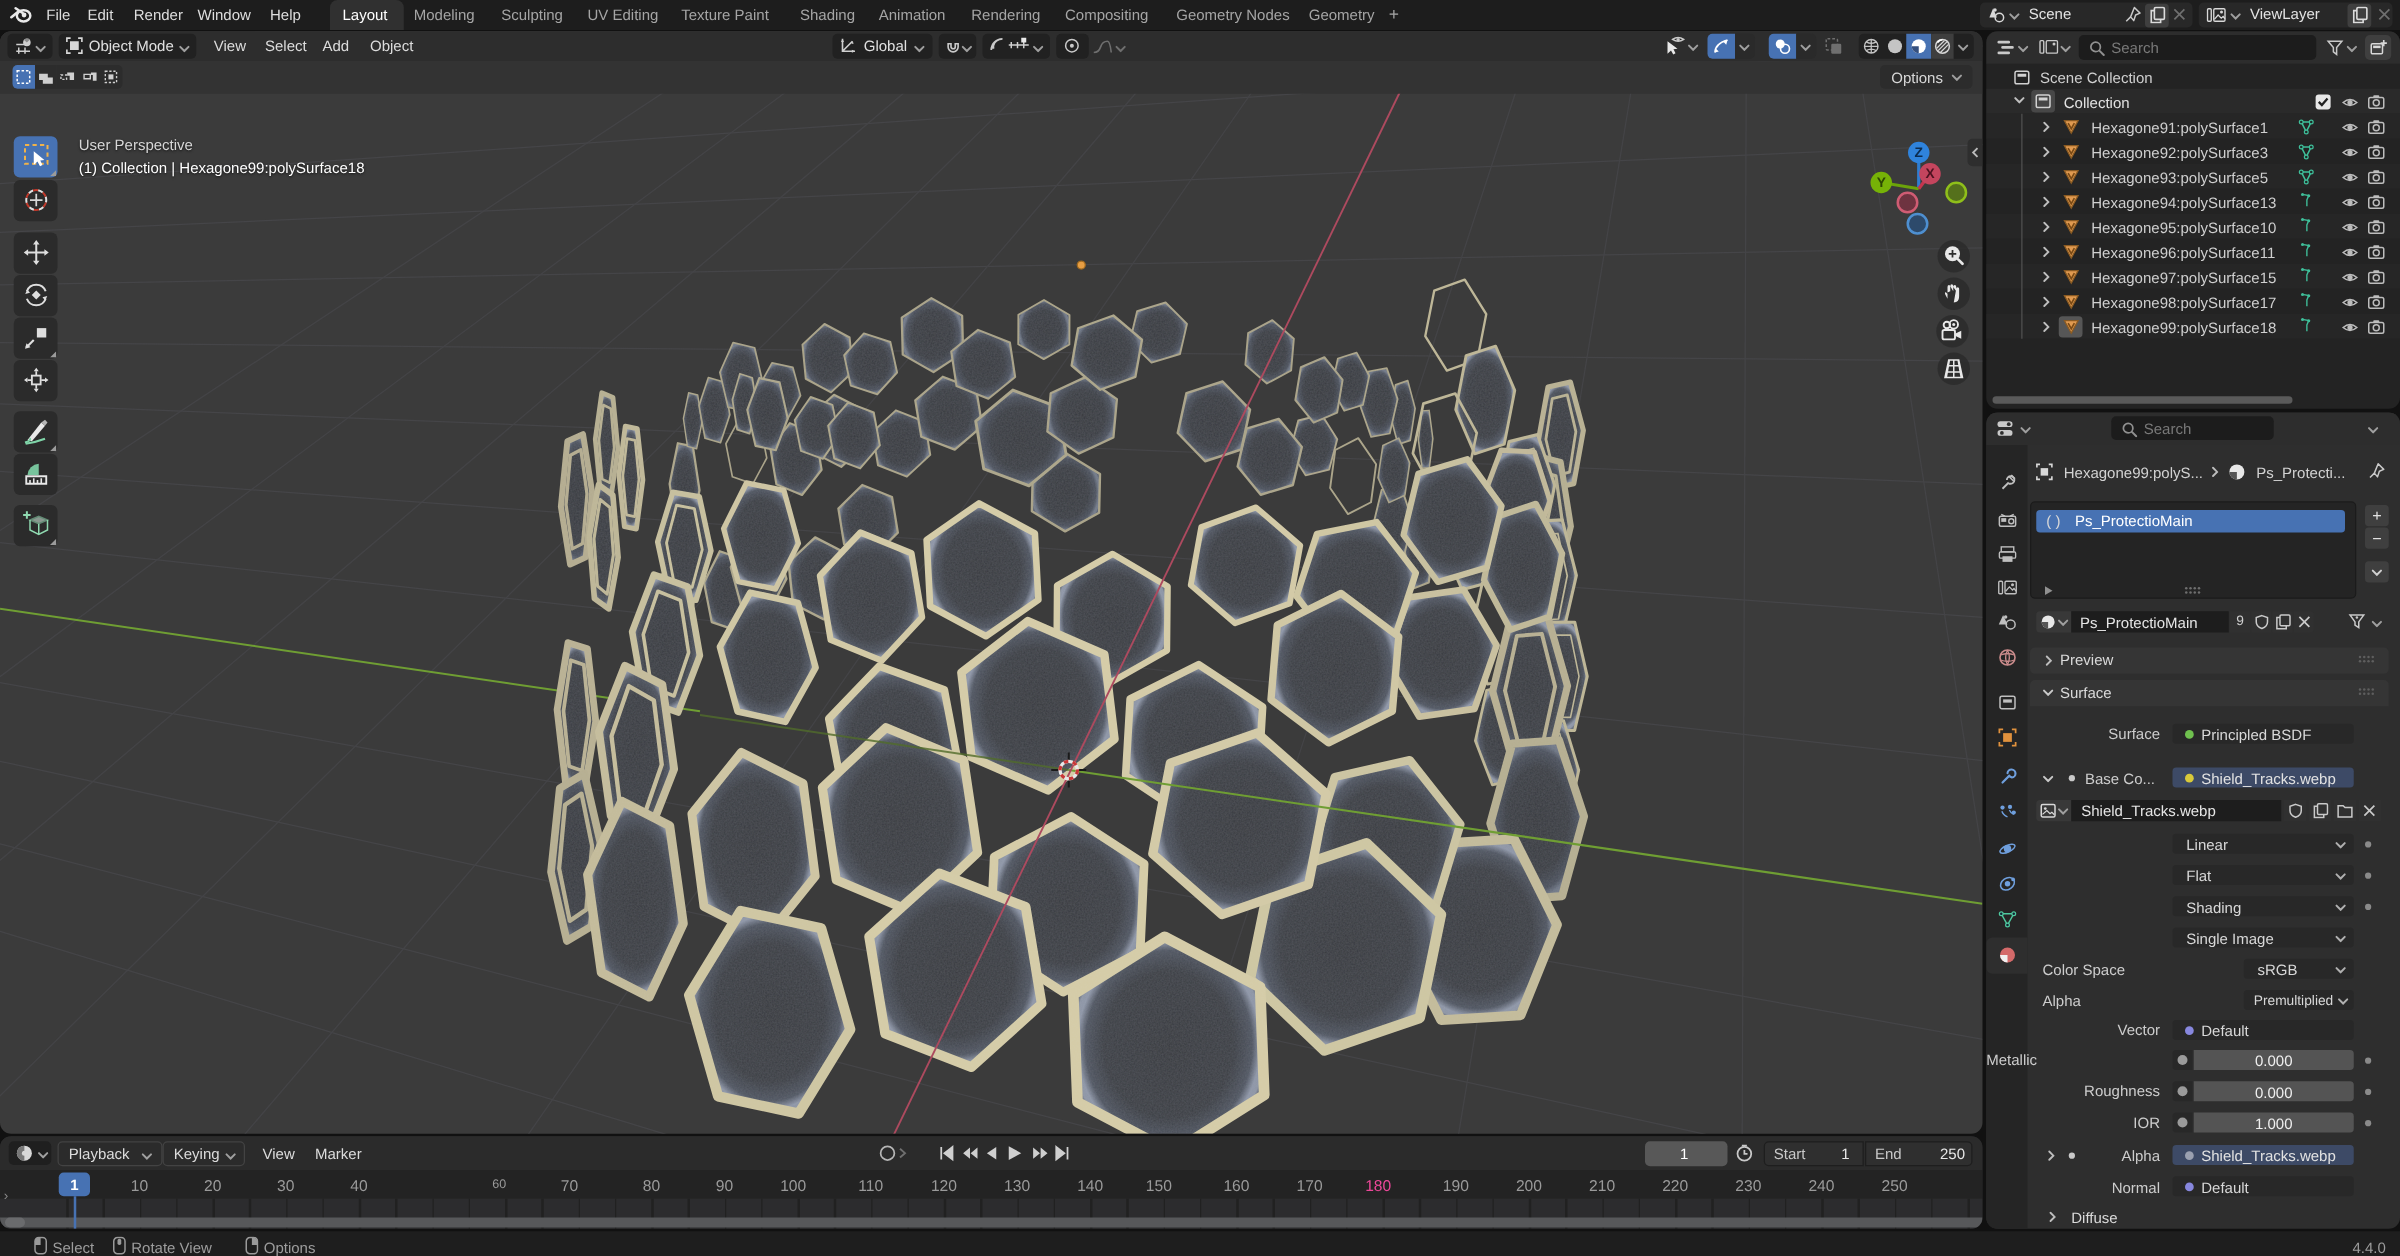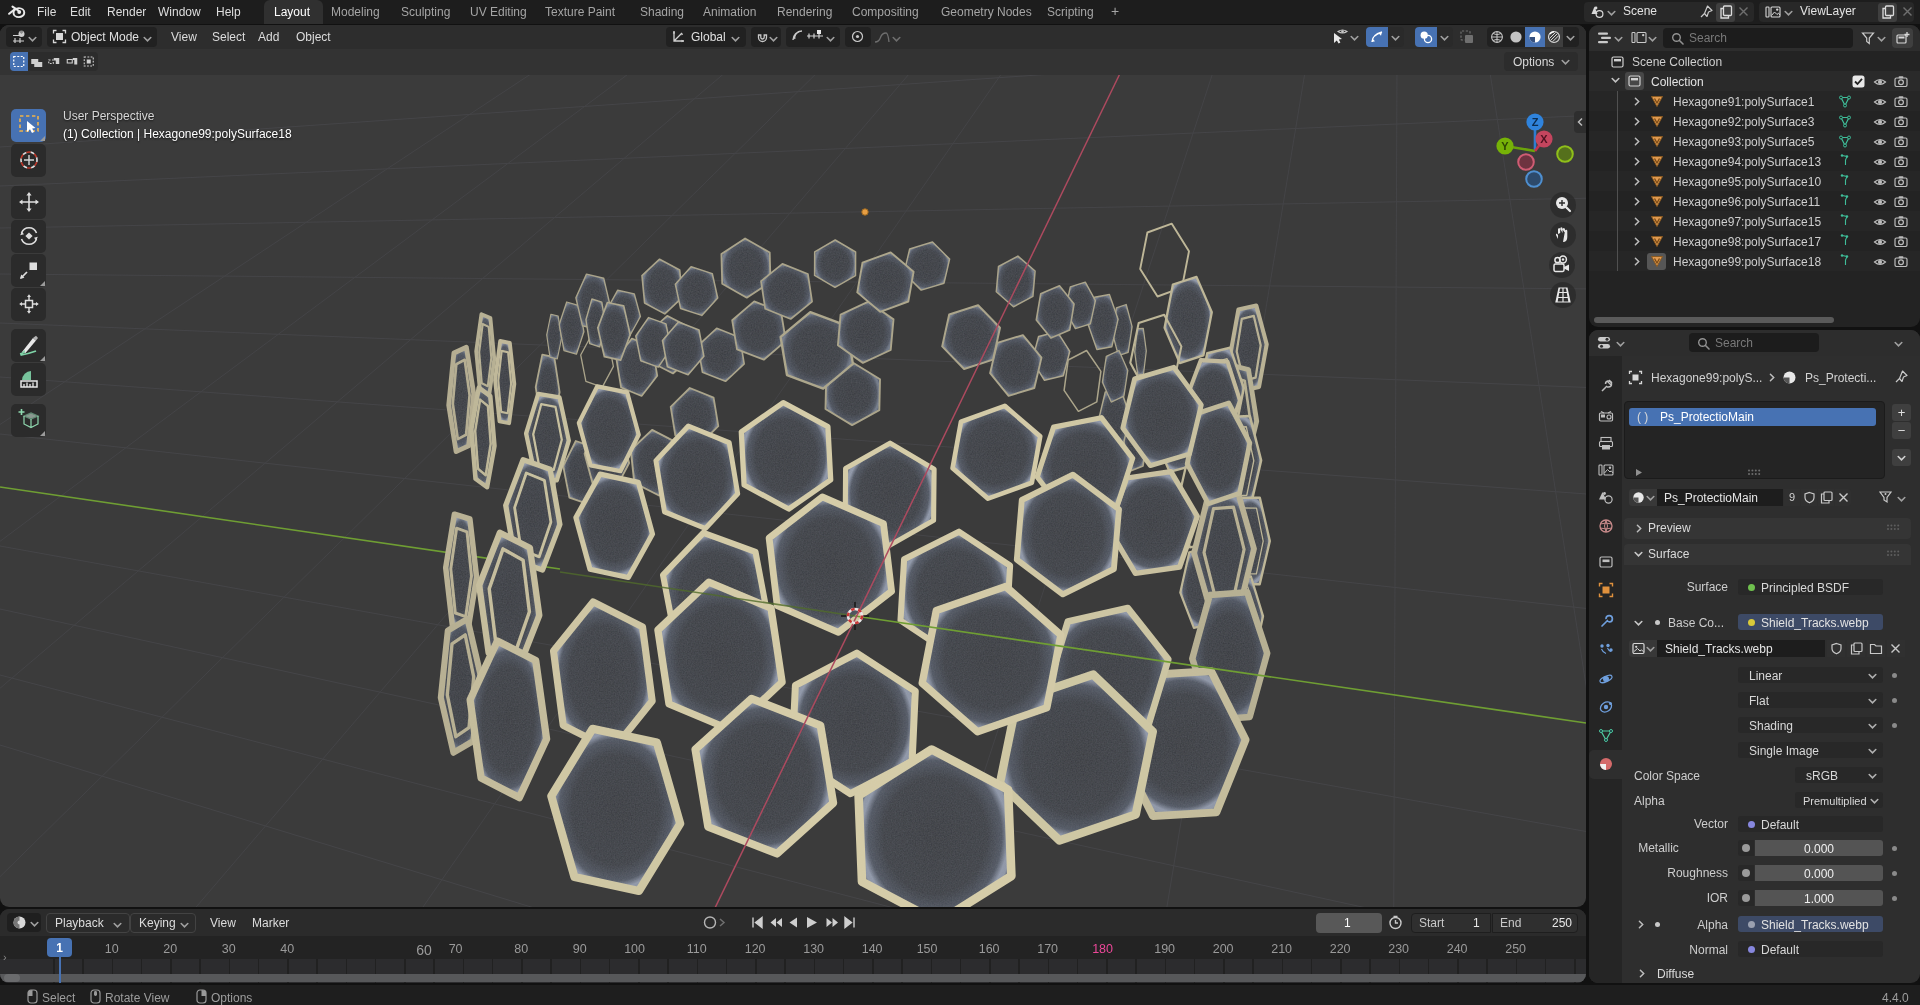--- a/index.html
+++ b/index.html
@@ -28,21 +28,21 @@
 <div class="txt" style="left:274px;top:5px;font-size:12px;color:#ffffff">Layout</div>
 <div class="txt" style="left:331px;top:5px;font-size:12px;color:#a5a5a5">Modeling</div>
 <div class="txt" style="left:401px;top:5px;font-size:12px;color:#a5a5a5">Sculpting</div>
 <div class="txt" style="left:470px;top:5px;font-size:12px;color:#a5a5a5">UV Editing</div>
 <div class="txt" style="left:545px;top:5px;font-size:12px;color:#a5a5a5">Texture Paint</div>
 <div class="txt" style="left:640px;top:5px;font-size:12px;color:#a5a5a5">Shading</div>
 <div class="txt" style="left:703px;top:5px;font-size:12px;color:#a5a5a5">Animation</div>
 <div class="txt" style="left:777px;top:5px;font-size:12px;color:#a5a5a5">Rendering</div>
 <div class="txt" style="left:852px;top:5px;font-size:12px;color:#a5a5a5">Compositing</div>
 <div class="txt" style="left:941px;top:5px;font-size:12px;color:#a5a5a5">Geometry Nodes</div>
-<div class="txt" style="left:1047px;top:5px;font-size:12px;color:#a5a5a5">Scripting</div>
+<div class="txt" style="left:1047px;top:5px;font-size:12px;color:#a5a5a5">Geometry</div>
 <div class="txt" style="left:1111px;top:3px;font-size:14px;color:#a5a5a5">+</div>
 <div class="abs" style="left:1584px;top:2px;width:170px;height:20px;background:#282828;border-radius:4px"></div>
 <svg class="abs" style="left:1590px;top:5px" width="15" height="14" viewBox="0 0 15 14">
 <path d="M4.5 1.5 L7.5 9 H1.5 Z" fill="#d8d8d8"></path>
     <circle cx="9.5" cy="9" r="3.4" fill="none" stroke="#d8d8d8" stroke-width="1.2"></circle>
 <circle cx="6" cy="3" r="1.4" fill="#d8d8d8"></circle>
   </svg>
 <svg style="position:absolute;left:1607px;top:10px" width="9.0" height="6.0" viewBox="0 0 9 6">
     <path d="M1.2 1.5 L4.5 4.8 L7.8 1.5" stroke="#9f9f9f" stroke-width="1.6" fill="none" stroke-linecap="round"></path>
   </svg>
@@ -570,21 +570,21 @@
 <div class="txt" style="left:1473px;top:7px;font-size:12px;color:#e8e8e8">1</div>
 <div class="abs" style="left:1492px;top:3.5px;width:86px;height:20px;background:#2f2f2f;border-radius:0 4px 4px 0;border:1px solid #1e1e1e"></div>
 <div class="txt" style="left:1500px;top:7px;font-size:12px;color:#c9c9c9">End</div>
 <div class="txt" style="left:1552px;top:7px;font-size:12px;color:#e8e8e8">250</div>
 <div class="abs" style="left:0;top:27px;width:1586px;height:23px;background:#232323"></div>
 <div class="txt" style="left:97.65px;top:33px;width:28px;text-align:center;font-size:12.5px;color:#9a9a9a">10</div>
 <div class="txt" style="left:156.14999999999998px;top:33px;width:28px;text-align:center;font-size:12.5px;color:#9a9a9a">20</div>
 <div class="txt" style="left:214.64999999999998px;top:33px;width:28px;text-align:center;font-size:12.5px;color:#9a9a9a">30</div>
 <div class="txt" style="left:273.15px;top:33px;width:28px;text-align:center;font-size:12.5px;color:#9a9a9a">40</div>
 <div class="txt" style="left:331.65px;top:49px;width:28px;text-align:right;font-size:12.5px;color:#fca5a5">50</div>
-<div class="txt" style="left:410px;top:33px;width:28px;text-align:center;font-size:14px;color:#9a9a9a">60</div>
+<div class="txt" style="left:377px;top:33px;width:28px;text-align:right;font-size:10px;color:#9a9a9a">60</div>
 <div class="txt" style="left:448.65px;top:33px;width:28px;font-size:12.5px;color:#9a9a9a">70</div>
 <div class="txt" style="left:507.15px;top:33px;width:28px;text-align:center;font-size:12.5px;color:#9a9a9a">80</div>
 <div class="txt" style="left:565.65px;top:33px;width:28px;text-align:center;font-size:12.5px;color:#9a9a9a">90</div>
 <div class="txt" style="left:624.15px;top:33px;width:28px;font-size:12.5px;color:#9a9a9a">100</div>
 <div class="txt" style="left:682.65px;top:33px;width:28px;text-align:center;font-size:12.5px;color:#9a9a9a">110</div>
 <div class="txt" style="left:741.15px;top:33px;width:28px;text-align:center;font-size:12.5px;color:#9a9a9a">120</div>
 <div class="txt" style="left:799.65px;top:33px;width:28px;text-align:center;font-size:12.5px;color:#9a9a9a">130</div>
 <div class="txt" style="left:858.15px;top:33px;width:28px;text-align:center;font-size:12.5px;color:#9a9a9a">140</div>
 <div class="txt" style="left:916.65px;top:33px;width:28px;text-align:left;font-size:12.5px;color:#9a9a9a">150</div>
 <div class="txt" style="left:975.15px;top:33px;width:28px;text-align:center;font-size:12.5px;color:#9a9a9a">160</div>
@@ -1206,21 +1206,21 @@
 <div class="txt" style="left:45px;top:464px;font-size:12px;color:#cdcdcd">Alpha</div>
 <div class="abs" style="left:206px;top:462px;width:88px;height:16px;background:#282828;border-radius:3px"></div>
 <div class="txt" style="left:214px;top:465px;font-size:11px;color:#d8d8d8">Premultiplied</div>
 <svg style="position:absolute;left:281px;top:468px" width="9.0" height="6.0" viewBox="0 0 9 6">
       <path d="M1.2 1.5 L4.5 4.8 L7.8 1.5" stroke="#b0b0b0" stroke-width="1.6" fill="none" stroke-linecap="round"></path>
     </svg>
 <div class="txt" style="left:0;top:487px;width:139px;text-align:right;font-size:12px;color:#cdcdcd">Vector</div>
 <div class="abs" style="left:149px;top:486px;width:145px;height:16px;background:#282828;border-radius:3px"></div>
 <div class="abs" style="left:159px;top:491px;width:7px;height:7px;border-radius:50%;background:#8787de"></div>
 <div class="txt" style="left:172px;top:488px;font-size:12px;color:#d8d8d8">Default</div>
-<div class="txt" style="left:0;top:511px;width:139px;text-align:center;font-size:12px;color:#cdcdcd">Metallic</div>
+<div class="txt" style="left:0;top:511px;width:139px;text-align:left;font-size:12px;color:#cdcdcd">Metallic</div>
 <div class="abs" style="left:149px;top:510px;width:16px;height:16px;background:#282828;border-radius:3px 0 0 3px"></div>
 <div class="abs" style="left:153px;top:514px;width:8px;height:8px;border-radius:50%;background:#9a9a9a"></div>
 <div class="abs" style="left:166px;top:510px;width:128px;height:16px;background:#545454;border-radius:0 3px 3px 0"></div>
 <div class="txt" style="left:166px;top:512px;width:128px;text-align:center;font-size:12px;color:#f0f0f0">0.000</div>
 <div class="abs" style="left:303px;top:516px;width:5px;height:5px;border-radius:50%;background:#8a8a8a"></div>
 <div class="txt" style="left:0;top:536px;width:139px;text-align:right;font-size:12px;color:#cdcdcd">Roughness</div>
 <div class="abs" style="left:149px;top:535px;width:16px;height:16px;background:#282828;border-radius:3px 0 0 3px"></div>
 <div class="abs" style="left:153px;top:539px;width:8px;height:8px;border-radius:50%;background:#9a9a9a"></div>
 <div class="abs" style="left:166px;top:535px;width:128px;height:16px;background:#545454;border-radius:0 3px 3px 0"></div>
 <div class="txt" style="left:166px;top:537px;width:128px;text-align:center;font-size:12px;color:#f0f0f0">0.000</div>

